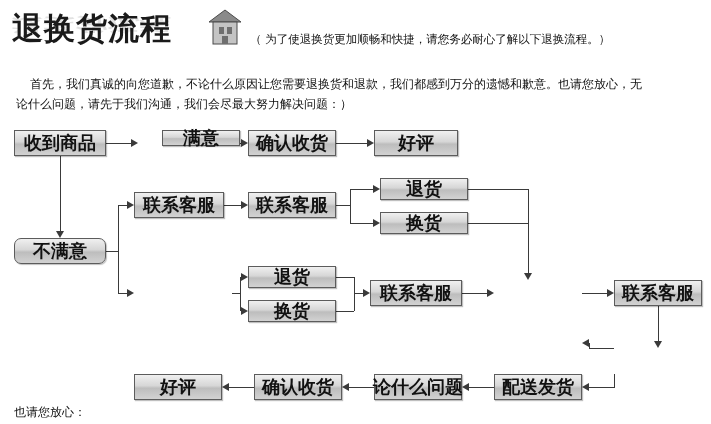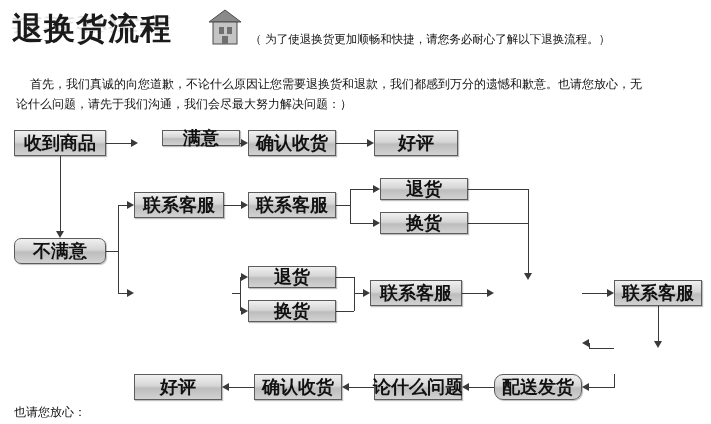--- a/index.html
+++ b/index.html
@@ -178,19 +178,19 @@
   <div class="box" style="left:134px;top:192px;width:90px;height:26px;">联系客服</div>
   <div class="box" style="left:248px;top:192px;width:88px;height:26px;">联系客服</div>
   <div class="box" style="left:380px;top:178px;width:88px;height:22px;">退货</div>
   <div class="box" style="left:380px;top:212px;width:88px;height:22px;">换货</div>
 
   <div class="box" style="left:248px;top:266px;width:88px;height:22px;">退货</div>
   <div class="box" style="left:248px;top:300px;width:88px;height:22px;">换货</div>
   <div class="box" style="left:370px;top:280px;width:92px;height:26px;">联系客服</div>
   <div class="box" style="left:614px;top:280px;width:88px;height:26px;">联系客服</div>
 
-  <div class="box" style="left:494px;top:374px;width:88px;height:26px;border-radius:9px;">配送发货</div>
+  <div class="box" style="left:494px;top:374px;width:88px;height:26px;">配送发货</div>
   <div class="box" style="left:374px;top:374px;width:88px;height:26px;">论什么问题</div>
   <div class="box" style="left:254px;top:374px;width:88px;height:26px;">确认收货</div>
   <div class="box" style="left:134px;top:374px;width:88px;height:26px;">好评</div>
 
   <div class="footer">也请您放心：</div>
 </div>
 
 </body></html>

